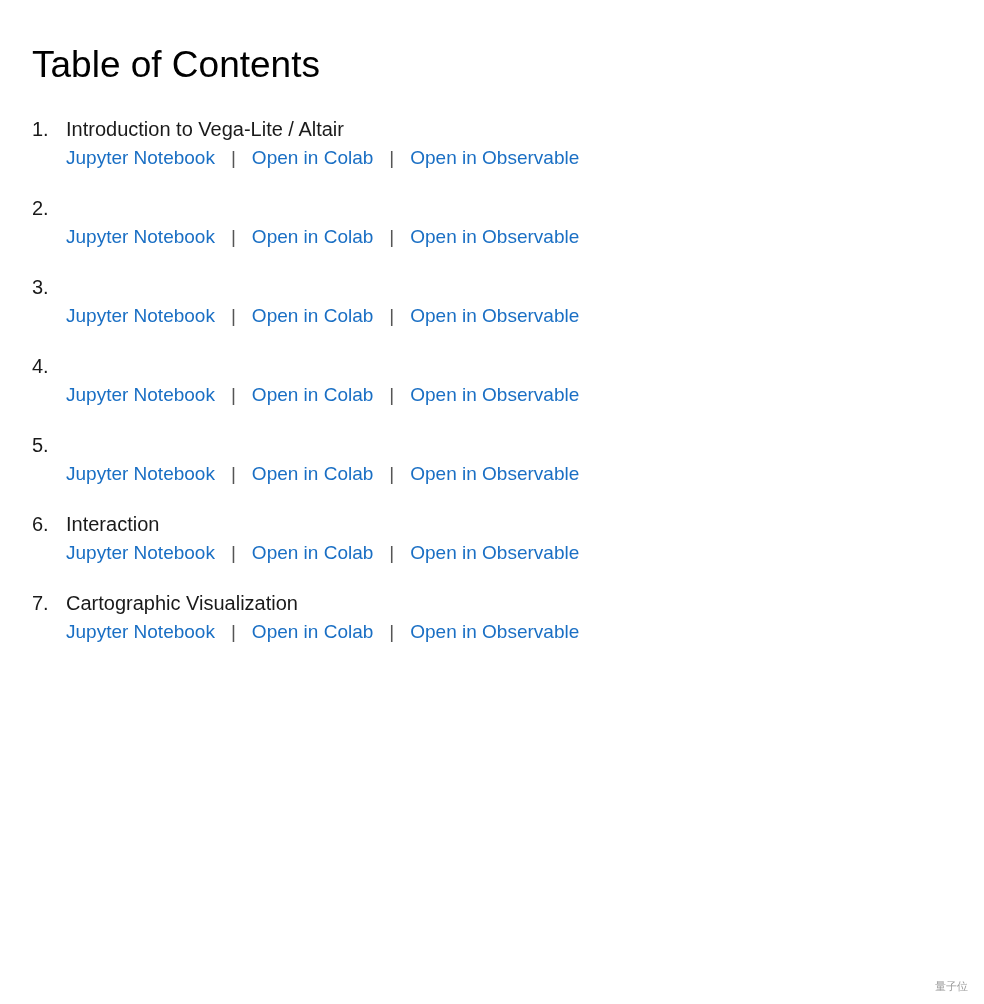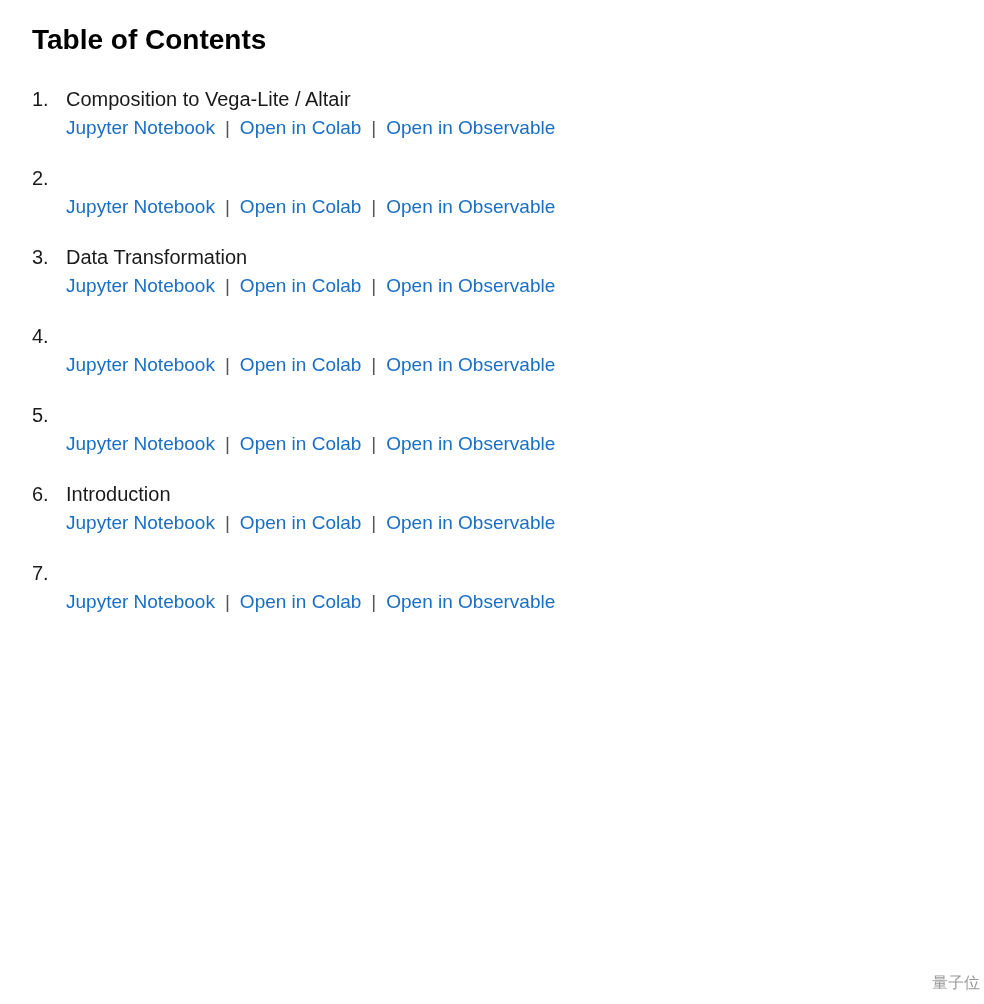--- a/index.html
+++ b/index.html
@@ -12,25 +12,25 @@
       background-color: #ffffff;
       font-family: -apple-system, BlinkMacSystemFont, "Segoe UI", Helvetica, Arial, sans-serif;
       font-size: 18px;
       color: #1a1a1a;
       padding: 24px 32px;
       width: 984px;
       min-height: 1004px;
     }
 
     .page-title {
-      font-size: 28px;
-      font-weight: 700;
+      font-size: 37px;
+      font-weight: 400;
       color: #000000;
       margin-bottom: 32px;
-      margin-top: 0;
+      margin-top: 20px;
     }
 
     .toc-list {
       list-style: none;
       padding: 0;
     }
 
     .toc-item {
       margin-bottom: 28px;
     }
@@ -53,55 +53,55 @@
     .toc-item-text {
       font-size: 20px;
       color: #1a1a1a;
     }
 
     .toc-item-links {
       padding-left: 34px;
       font-size: 19px;
       display: flex;
       align-items: center;
-      gap: 10px;
+      gap: 16px;
       flex-wrap: wrap;
     }
 
     .toc-link {
       color: #1a6fc4;
       text-decoration: none;
       font-size: 19px;
     }
 
     .separator {
       color: #555555;
       font-size: 19px;
     }
 
     .watermark {
       position: fixed;
       bottom: 8px;
-      right: 0;
-      font-size: 16px;
+      right: 12px;
+      font-size: 11px;
       color: #999;
       background: rgba(255,255,255,0.7);
       padding: 2px 4px;
     }
   </style>
 </head>
 <body>
 
 <h1 class="page-title">Table of Contents</h1>
 
 <ol class="toc-list" id="toc-container">
 <li class="toc-item">
       <div class="toc-item-title">
         <span class="toc-item-number">1.</span>
-        <span class="toc-item-text">Composition to Vega-Lite / Altair</span>
+        <span class="toc-item-text">Introduction to Vega-Lite / Altair</span>
       </div>
       <div class="toc-item-links">
         <a class="toc-link" href="#">Jupyter Notebook</a>
         <span class="separator">|</span>
         <a class="toc-link" href="#">Open in Colab</a>
         <span class="separator">|</span>
         <a class="toc-link" href="#">Open in Observable</a>
       </div>
     </li>
     <li class="toc-item">
@@ -112,21 +112,20 @@
         <a class="toc-link" href="#">Jupyter Notebook</a>
         <span class="separator">|</span>
         <a class="toc-link" href="#">Open in Colab</a>
         <span class="separator">|</span>
         <a class="toc-link" href="#">Open in Observable</a>
       </div>
     </li>
     <li class="toc-item">
       <div class="toc-item-title">
         <span class="toc-item-number">3.</span>
-        <span class="toc-item-text">Data Transformation</span>
       </div>
       <div class="toc-item-links">
         <a class="toc-link" href="#">Jupyter Notebook</a>
         <span class="separator">|</span>
         <a class="toc-link" href="#">Open in Colab</a>
         <span class="separator">|</span>
         <a class="toc-link" href="#">Open in Observable</a>
       </div>
     </li>
     <li class="toc-item">
@@ -149,33 +148,34 @@
         <a class="toc-link" href="#">Jupyter Notebook</a>
         <span class="separator">|</span>
         <a class="toc-link" href="#">Open in Colab</a>
         <span class="separator">|</span>
         <a class="toc-link" href="#">Open in Observable</a>
       </div>
     </li>
     <li class="toc-item">
       <div class="toc-item-title">
         <span class="toc-item-number">6.</span>
-        <span class="toc-item-text">Introduction</span>
+        <span class="toc-item-text">Interaction</span>
       </div>
       <div class="toc-item-links">
         <a class="toc-link" href="#">Jupyter Notebook</a>
         <span class="separator">|</span>
         <a class="toc-link" href="#">Open in Colab</a>
         <span class="separator">|</span>
         <a class="toc-link" href="#">Open in Observable</a>
       </div>
     </li>
     <li class="toc-item">
       <div class="toc-item-title">
         <span class="toc-item-number">7.</span>
+        <span class="toc-item-text">Cartographic Visualization</span>
       </div>
       <div class="toc-item-links">
         <a class="toc-link" href="#">Jupyter Notebook</a>
         <span class="separator">|</span>
         <a class="toc-link" href="#">Open in Colab</a>
         <span class="separator">|</span>
         <a class="toc-link" href="#">Open in Observable</a>
       </div>
     </li>
   </ol>

